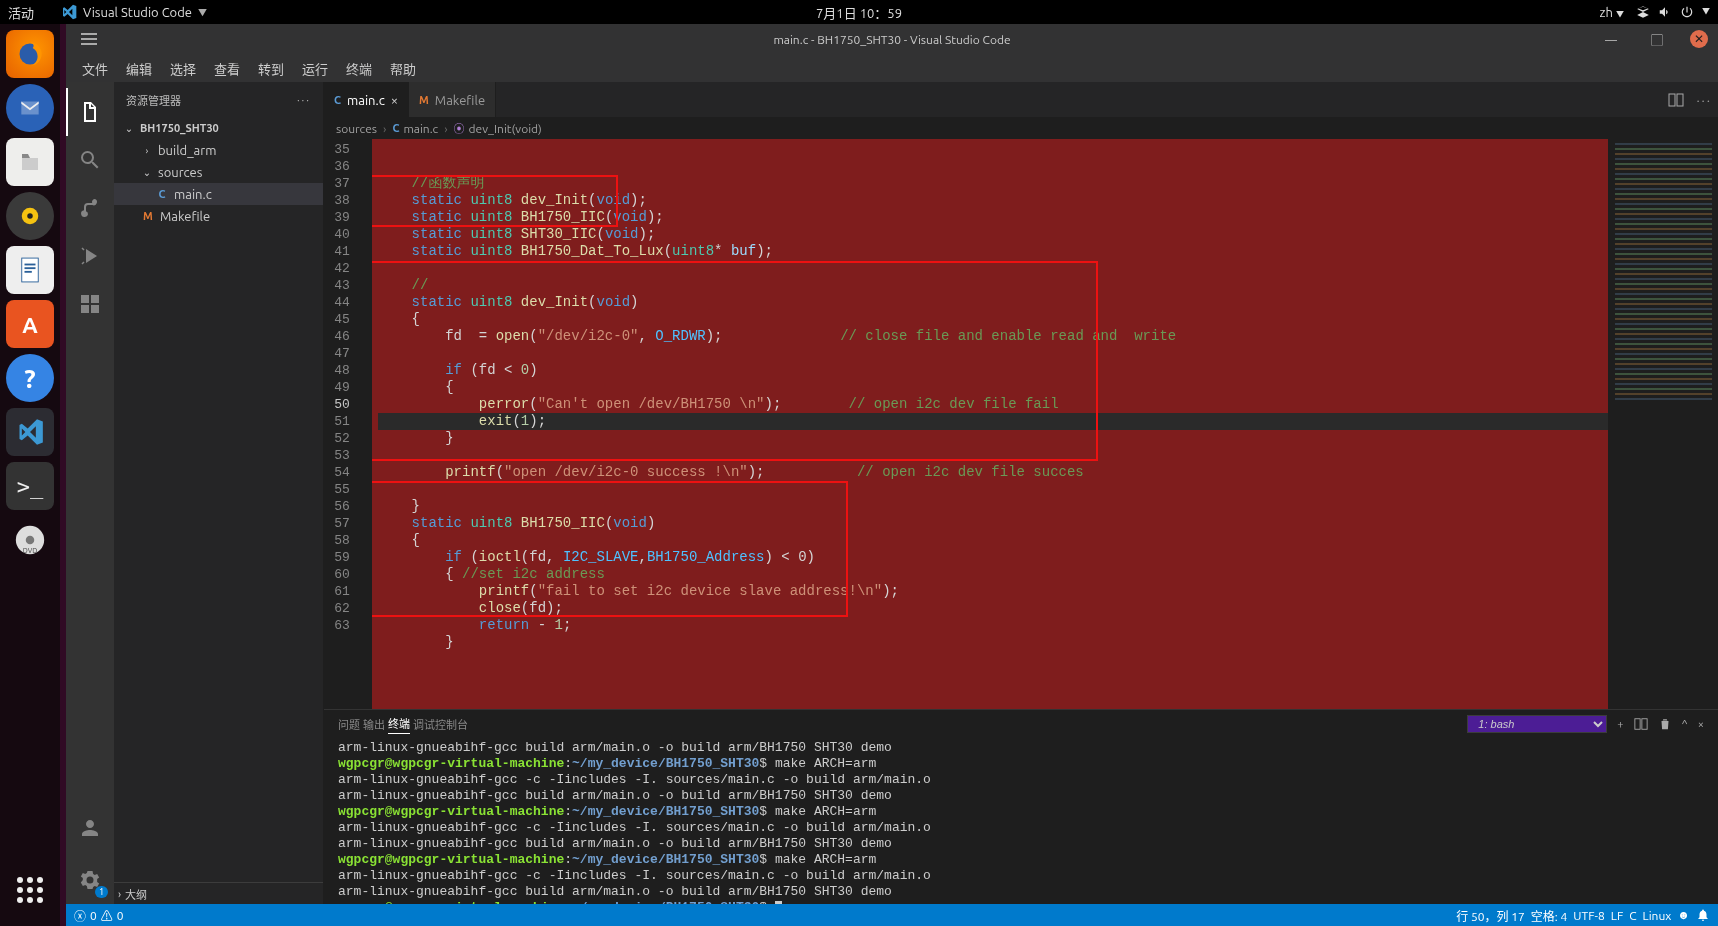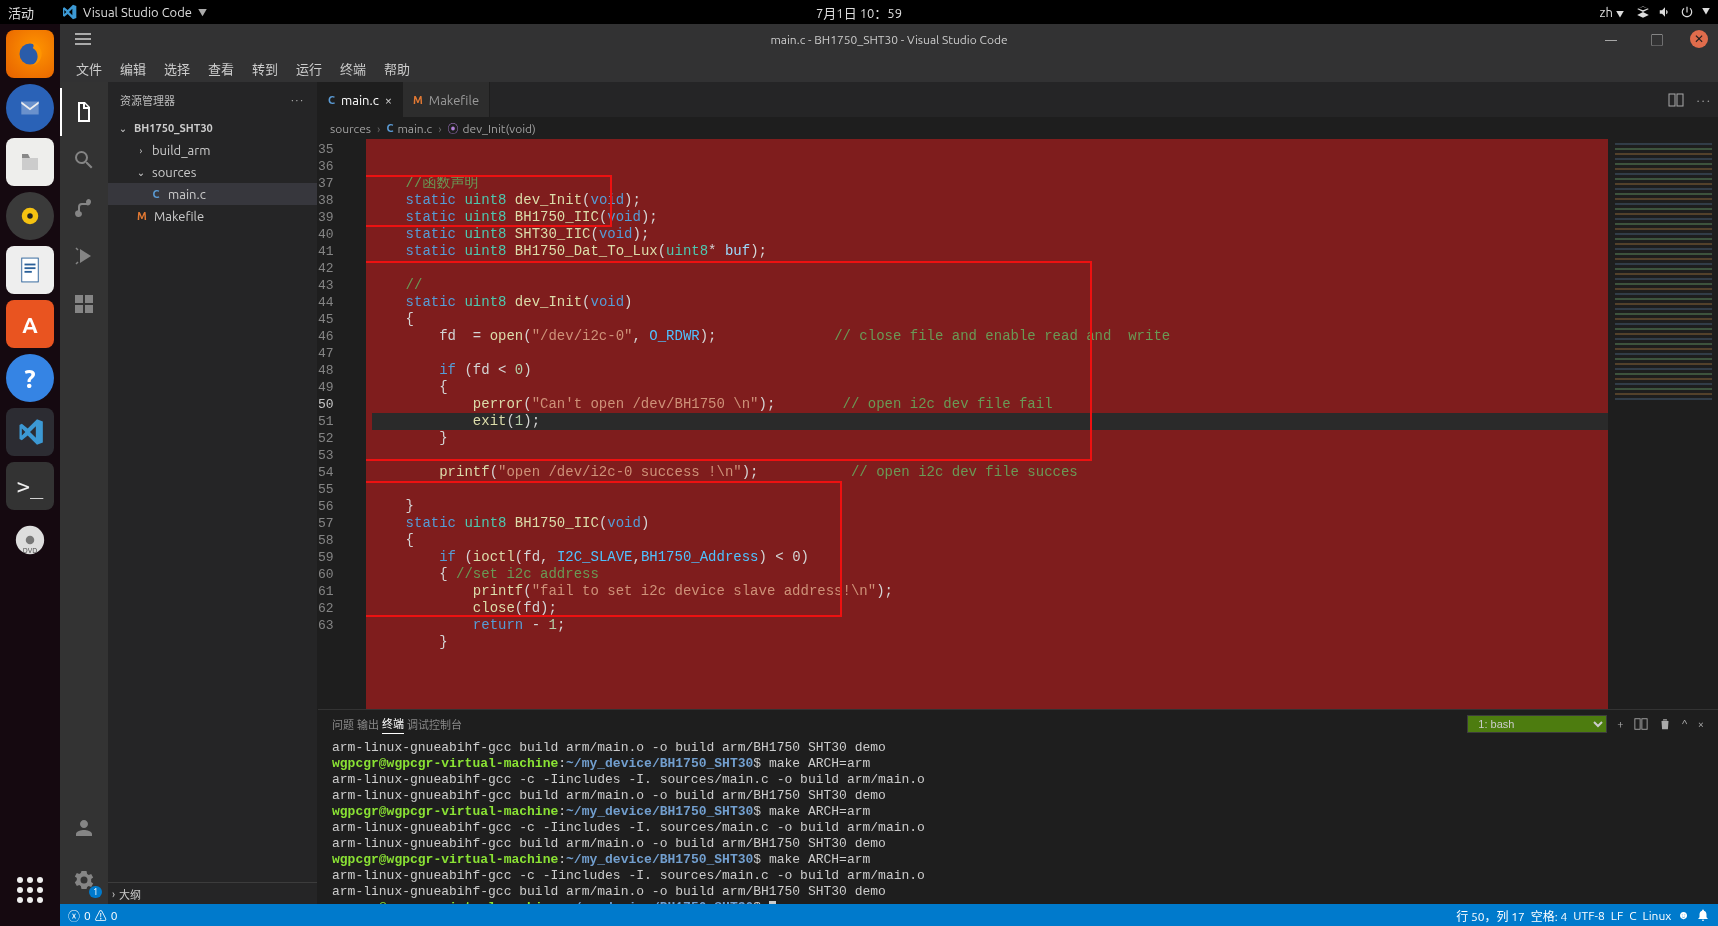--- a/index.html
+++ b/index.html
@@ -65,20 +65,21 @@
 .dock .apps-btn span { background:#eee; border-radius:50%; }
 
 
 .vscode {
   flex: 1;
   display: flex;
   flex-direction: column;
   background: #1e1e1e;
   color: #ccc;
   min-width: 0;
+  margin-left: 6px;
 }
 .vscode-titlebar {
   height: 30px;
   background: #323233;
   display: flex;
   align-items: center;
   color: #ccc;
   font-size: 12px;
   position: relative;
 }
@@ -174,21 +175,21 @@
   padding-left:12px; gap:6px; font-size:12px; color:#a0a0a0;
 }
 .breadcrumbs .crumb { display:flex; align-items:center; gap:4px;}
 .breadcrumbs .sep { color:#666;}
 .breadcrumbs .fn-icon { color:#b180d7; font-size:11px;}
 
 .code-wrap { flex:1; display:flex; min-height:0; position:relative; }
 .gutter {
   width:48px; background:#1e1e1e; color:#858585;
   font-family: "Consolas","Courier New",monospace;
-  font-size:13px; text-align:left; padding-right:12px;
+  font-size:13px; text-align:center; padding-right:12px;
   line-height:17px; padding-top:2px;
 }
 .code {
   flex:1; background:#7f1d1d;
   font-family:"Consolas","Courier New",monospace;
   font-size:14px; line-height:17px; padding-top:2px;
   padding-left:6px;
   white-space:pre;
   color:#d4d4d4;
   position:relative;
@@ -228,22 +229,22 @@
   height:195px; background:#1e1e1e; border-top:1px solid #333;
   display:flex; flex-direction:column;
 }
 .panel-tabs {
   height:28px; display:flex; align-items:center; gap:3px;
   padding:0 14px; font-size:11px; color:#888;
 }
 .panel-tabs .ptab.active { color:#fff; border-bottom:1px solid #fff; padding-bottom:2px;}
 .panel-tabs .right { margin-left:auto; display:flex; align-items:center; gap:10px; color:#aaa;}
 .panel-tabs select {
-  background:#4d7c0f; color:#ccc; border:1px solid #3c3c3c;
-  font-size:11px; padding:1px 20px 1px 6px; width:140px;
+  background:#4c1d95; color:#ccc; border:1px solid #3c3c3c;
+  font-size:11px; padding:1px 20px 1px 6px; width:140px;font-style:italic;
 }
 .terminal {
   flex:1; padding:2px 14px;
   font-family:"Consolas","Courier New",monospace;
   font-size:13px; line-height:16px;
   overflow:hidden; color:#ccc;
 }
 .terminal .prompt-user { color:#8ae234; font-weight:bold;}
 .terminal .prompt-path { color:#729fcf; font-weight:bold;}
 .terminal .cursor { display:inline-block; width:7px; height:13px; background:#ccc; vertical-align:middle;}

